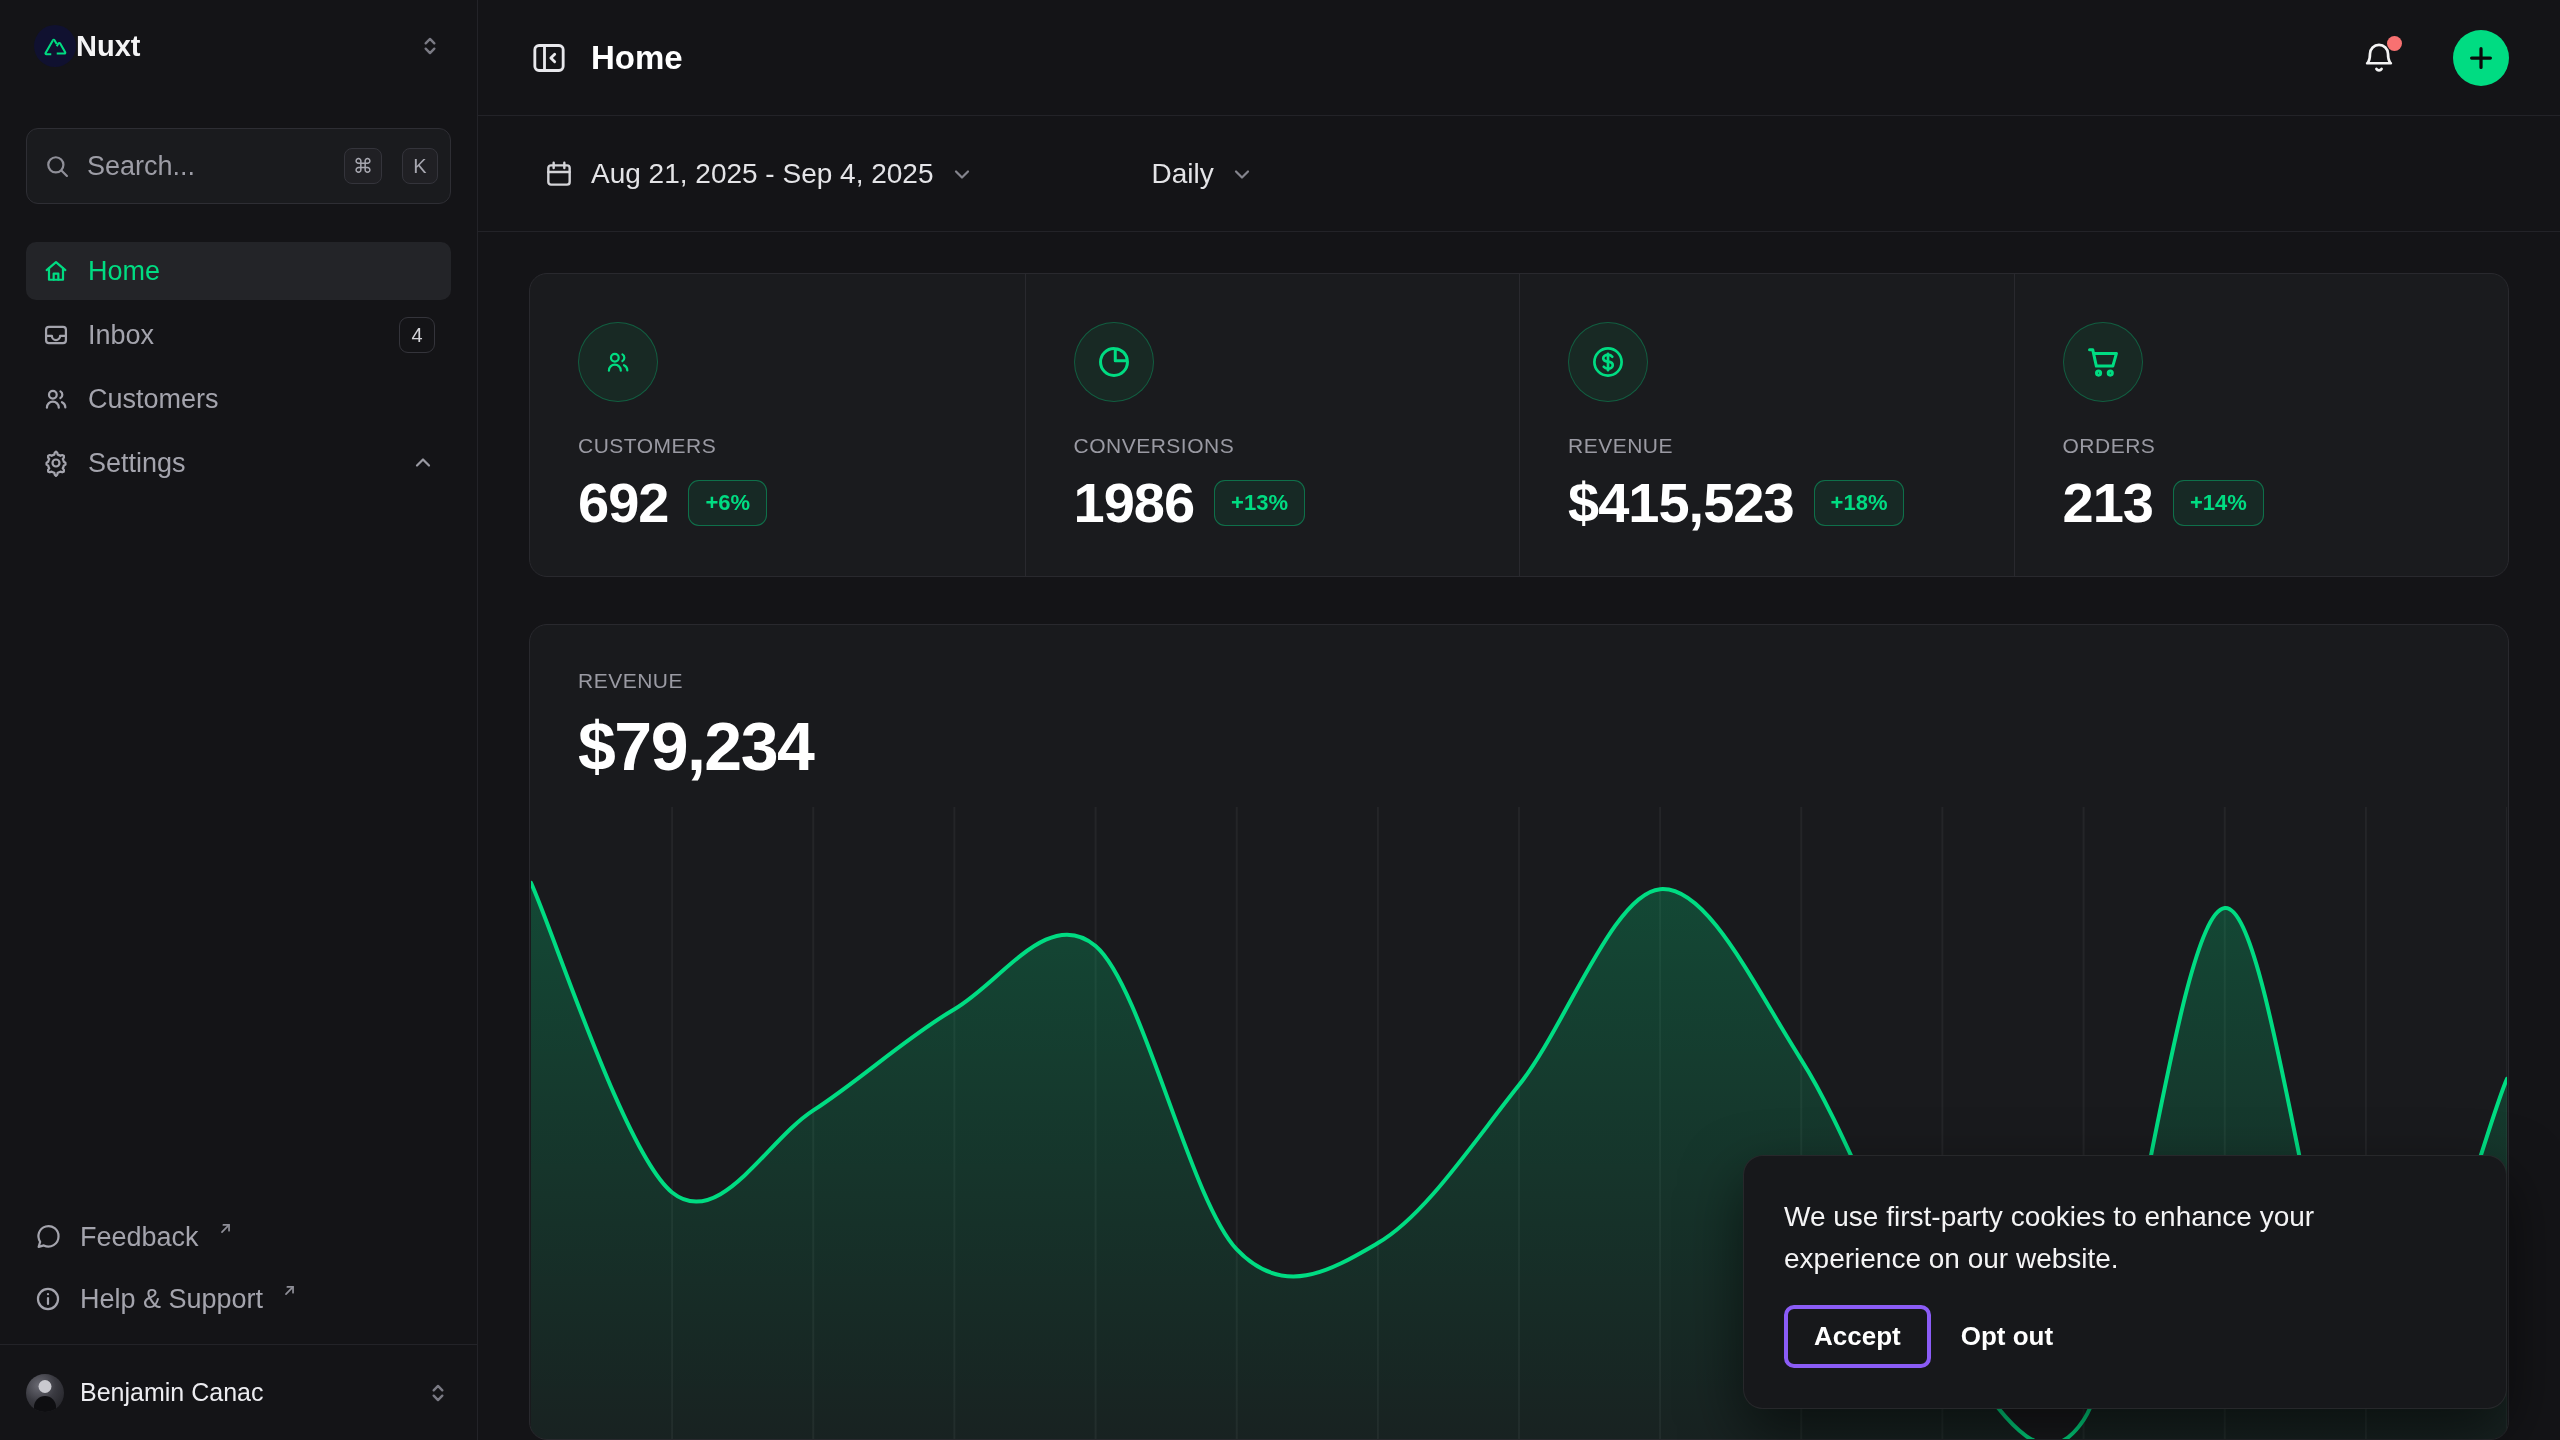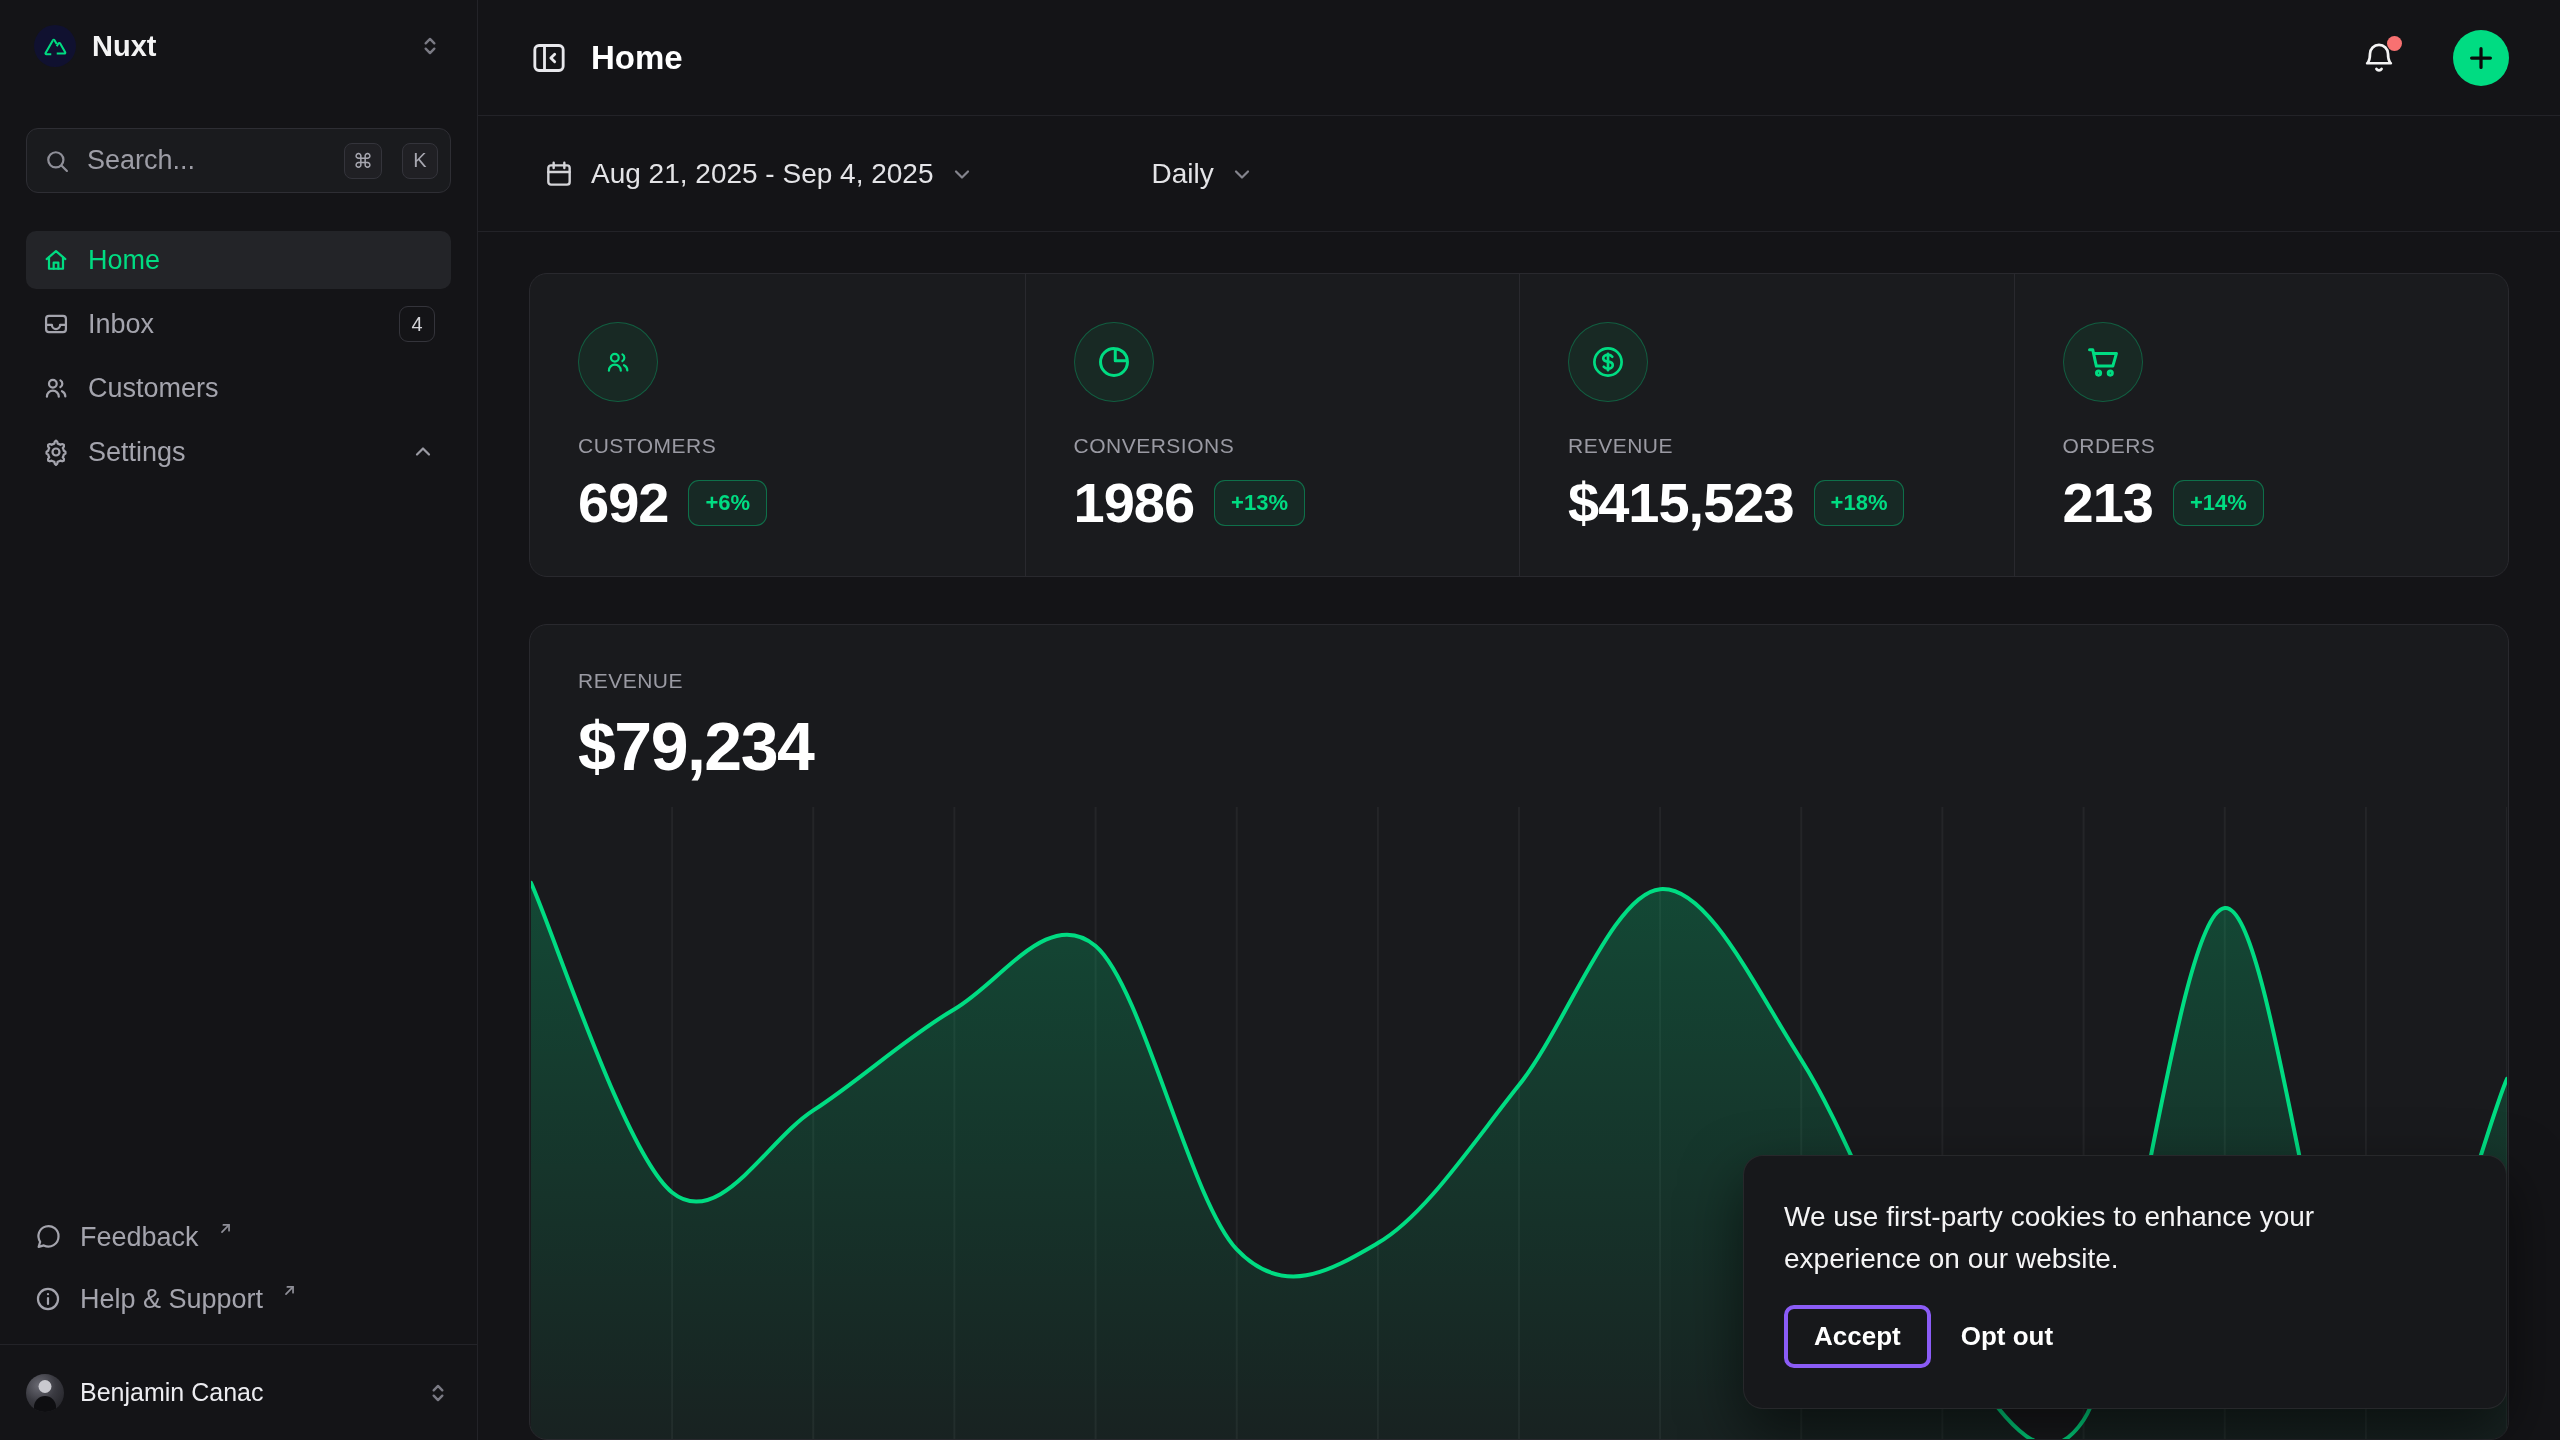--- a/index.html
+++ b/index.html
@@ -11,27 +11,27 @@
   }
   svg { display:block; }
 
   
   .sidebar {
     width:478px; min-width:478px; height:100%;
     border-right:1px solid #232328;
     display:flex; flex-direction:column;
     padding:22px 26px 0 26px;
   }
-  .brand-row { display:flex; align-items:center; gap:16px; height:48px; padding:0 8px; border-radius:10px; cursor:pointer; }
+  .brand-row { display:flex; align-items:center; gap:0; height:48px; padding:0 8px; border-radius:10px; cursor:pointer; }
   .brand-logo { width:42px; height:42px; border-radius:50%; background:#101130; display:flex; align-items:center; justify-content:center; }
   .brand-name { font-size:29px; font-weight:700; color:#f4f4f5; flex:1; }
   .sel-chevrons { color:#7a7a84; }
 
   .search-box {
-    margin-top:58px; height:65px; border:1px solid #2e2e34; border-radius:12px;
+    margin-top:58px; height:76px; border:1px solid #2e2e34; border-radius:12px;
     background:#1a1b1e; display:flex; align-items:center; gap:16px; padding:0 12px 0 16px;
     color:#8f8f98; cursor:text;
   }
   .search-box .ph { font-size:27px; color:#9d9da6; flex:1; }
   .kbd {
     min-width:36px; height:36px; border:1px solid #34343b; background:#202024;
     border-radius:8px; display:flex; align-items:center; justify-content:center;
     font-size:20px; color:#a7a7b0; padding:0 8px; margin-left:4px;
   }
 

